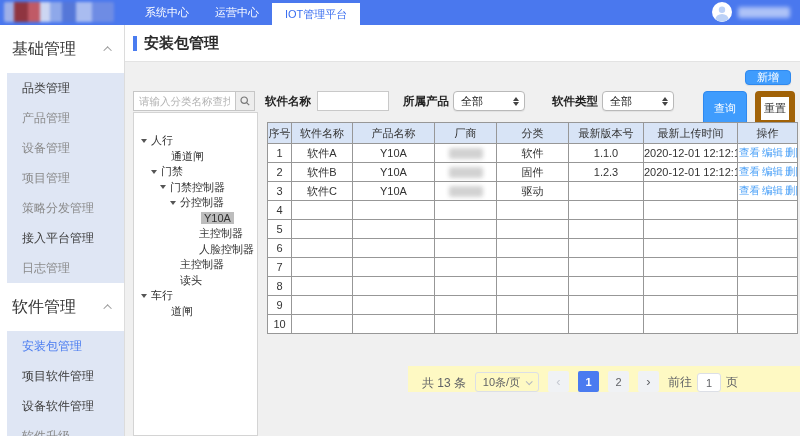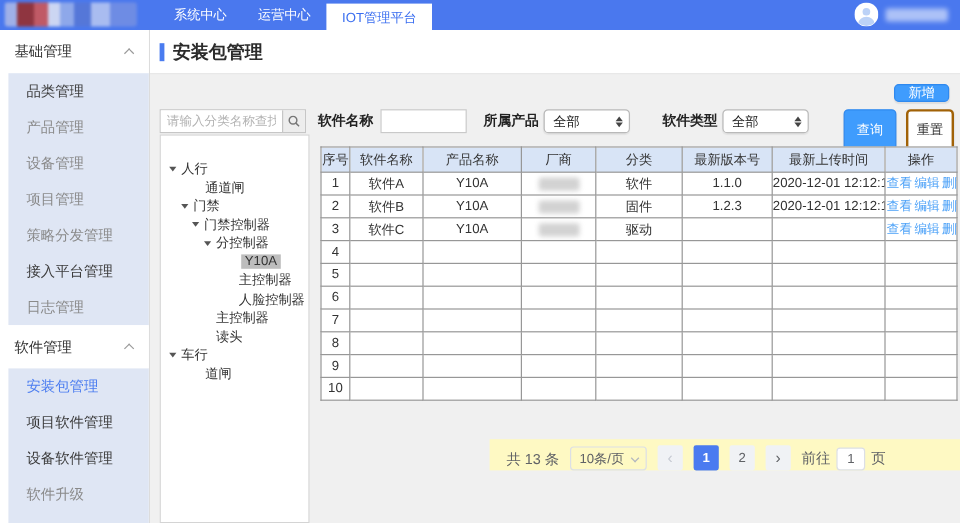--- a/index.html
+++ b/index.html
@@ -14,21 +14,21 @@
     filter:blur(1.5px); }
   .nav-tabs { position:absolute; left:132px; top:0; height:25px; display:flex; align-items:flex-end; }
   .tab { height:25px; display:flex; align-items:center; padding:0 13px; color:#fff; font-size:11px;text-align:right; }
   .tab.active { height:22px; background:#fff; color:#3a6ef0; }
   .nav-user { position:absolute; right:10px; top:2px; display:flex; align-items:center; gap:6px; }
   .avatar { width:20px; height:20px; }
   .user-blur { width:52px; height:11px; background:rgba(255,255,255,.55); filter:blur(2px); border-radius:2px; }
 
   
   .sidebar { position:absolute; left:0; top:25px; width:125px; bottom:0; background:#fff; border-right:1px solid #dcdcdc; }
-  .side-group { height:36px; display:flex; align-items:center; padding:0 12px; font-size:12px; color:#333; background:#fff; cursor:pointer; }
+  .side-group { height:48px; display:flex; align-items:center; padding:0 12px; font-size:16px; color:#333; background:#fff; cursor:pointer; }
   .side-group .chev-up { margin-left:auto; width:6px; height:6px; border-left:1px solid #9a9a9a; border-top:1px solid #9a9a9a; transform:rotate(45deg) translateY(2px); }
   .side-sub { margin-left:7px; background:#dfe6f4; }
   .side-item { height:30px; display:flex; align-items:center; padding-left:15px; font-size:12px; color:#3c3c3c; cursor:pointer; }
   .side-item.muted { color:#8a8a8a; }
   .side-item.active { color:#4a7cf0; }
   .side-sub.last { padding-bottom:30px; }
 
   
   .main { position:absolute; left:125px; top:25px; right:0; bottom:0; background:#f0f0f0; }
   .titlebar { position:absolute; left:0; top:0; right:0; height:37px; background:#fff; border-bottom:1px solid #e3e3e3; display:flex; align-items:center; padding-left:8px; }
@@ -43,21 +43,21 @@
   .search-icon-box { width:19px; border-left:1px solid #c6c6c6; background:#ededed; display:flex; align-items:center; justify-content:center; cursor:pointer; }
   .flabel { position:absolute; top:31px; height:17px; line-height:17px; font-size:11.5px; font-weight:bold; color:#222; }
   .text-input { position:absolute; top:29px; height:20px; border:1px solid #c9c9c9; background:#fff; font-size:11px; padding:0 4px; outline:none; font-family:"Liberation Sans",sans-serif; }
   .mac-select { position:absolute; top:29px; width:72px; height:20px; background:#fff; border:1px solid #b9b9b9; border-radius:4px; display:flex; align-items:center; padding-left:7px; font-size:11px; color:#222; cursor:pointer; box-shadow:0 1px 1px rgba(0,0,0,.06); }
   .mac-arrows { margin-left:auto; margin-right:5px; display:flex; flex-direction:column; gap:1px; }
   .mac-arrows i { display:block; width:0; height:0; border-left:3px solid transparent; border-right:3px solid transparent; }
   .mac-arrows i.up { border-bottom:4px solid #444; }
   .mac-arrows i.dn { border-top:4px solid #444; }
   .btn { position:absolute; height:35px; border-radius:4px; display:flex; align-items:center; justify-content:center; font-size:11px; cursor:pointer; }
   .btn-blue { background:#3f9cfd; color:#fff; border:1px solid #2f89ef; box-shadow:0 1px 1px rgba(0,0,0,.08); }
-  .btn-white { background:#fff; color:#333; border:2px solid #a16207; box-shadow:0 1px 1px rgba(0,0,0,.06); }
+  .btn-white { background:#fff; color:#333; border:6px solid #a16207; box-shadow:0 1px 1px rgba(0,0,0,.06); }
 
   
   .tree-panel { position:absolute; left:8px; top:50px; width:125px; bottom:0; background:#fff; border:1px solid #d4d4d4; padding-top:20px; overflow:hidden; }
   .tree-row { height:15.5px; display:flex; align-items:center; font-size:11px; color:#333; cursor:pointer; white-space:nowrap; }
   .caret { width:0; height:0; border-left:3.5px solid transparent; border-right:3.5px solid transparent; border-top:4.5px solid #555; margin-right:4px; flex:0 0 auto; }
   .tree-label.selected { background:#bdbdbd; padding:0 3px; }
 
   
   .grid-wrap { position:absolute; left:142px; top:60px; }
   table.grid { border-collapse:collapse; table-layout:fixed; width:530px; background:#fff; }

